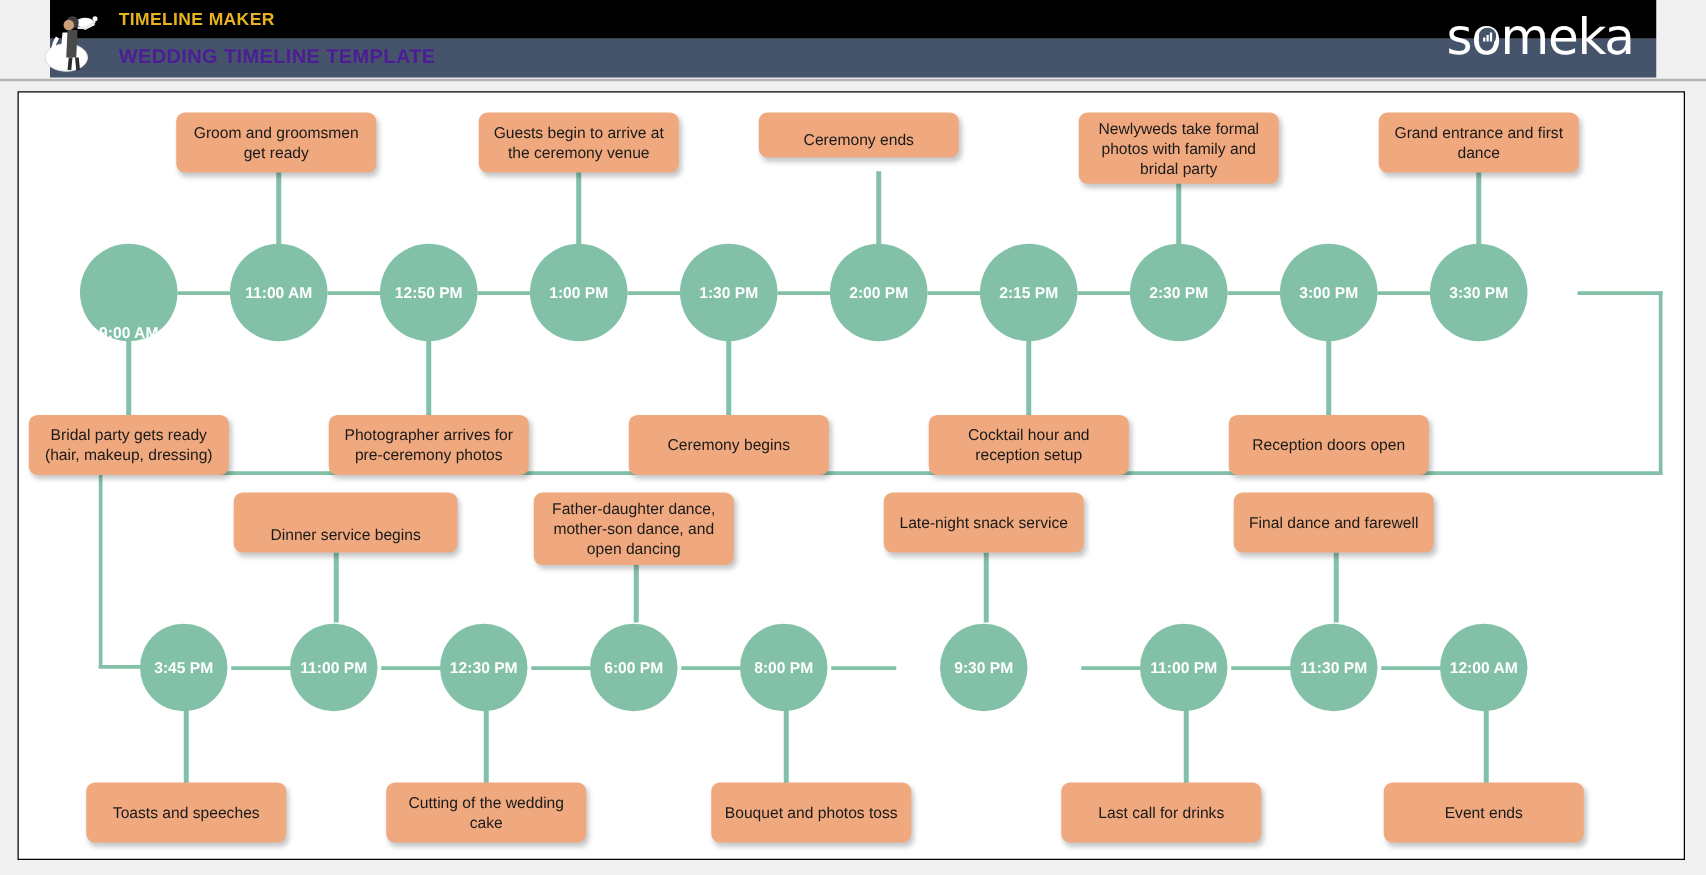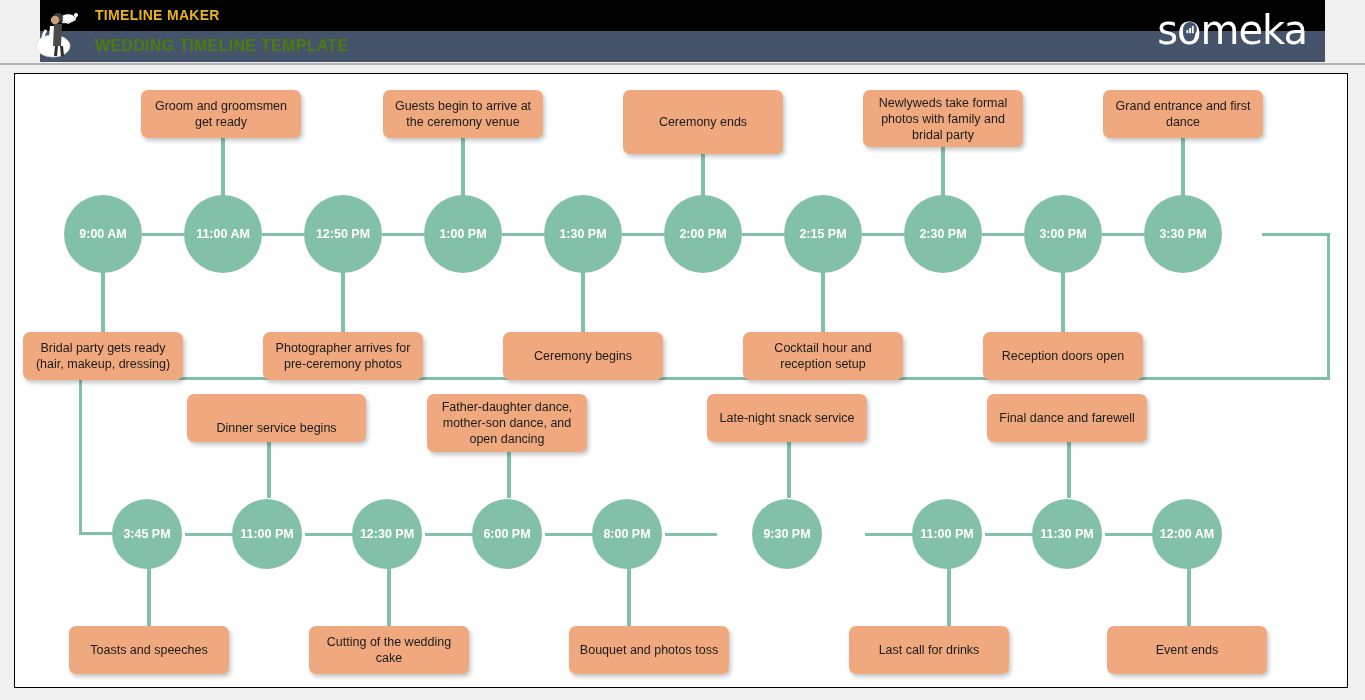--- a/index.html
+++ b/index.html
@@ -38,21 +38,21 @@
     font-weight: bold;
     color: #e8b31f;
     letter-spacing: .3px;
     z-index: 5;
   }
   .brand-title {
     position: absolute;
     left: 55px; top: 37px;
     font-size: 16px;
     font-weight: bold;
-    color: #4d7c0f;
+    color: #4c1d95;
     letter-spacing: .3px;
     z-index: 5;
   }
   .logo-couple {
     position: absolute;
     left: -12px; top: 2px;
     width: 62px; height: 58px;
     z-index: 6;
   }
   .someka {
@@ -217,21 +217,21 @@
   <div class="conn-v" style="left:132px; top:493px; width:4px; height:60px;"></div>
   <div class="conn-v" style="left:252px; top:368px; width:4px; height:56px;"></div>
   <div class="conn-v" style="left:372px; top:493px; width:4px; height:60px;"></div>
   <div class="conn-v" style="left:492px; top:378px; width:4px; height:46px;"></div>
   <div class="conn-v" style="left:612px; top:493px; width:4px; height:60px;"></div>
   <div class="conn-v" style="left:772px; top:368px; width:4px; height:56px;"></div>
   <div class="conn-v" style="left:932px; top:493px; width:4px; height:60px;"></div>
   <div class="conn-v" style="left:1052px;top:368px; width:4px; height:56px;"></div>
   <div class="conn-v" style="left:1172px;top:493px; width:4px; height:60px;"></div>
 
-  <div class="node" style="left:49px;   top:121px; width:78px; height:78px;">
+  <div class="node" style="left:49px;   top:121px; width:78px; height:78px;align-items:flex-end;">
       <span>9:00 AM</span>
     </div>
   <div class="node" style="left:169px;  top:121px; width:78px; height:78px;">
       <span>11:00 AM</span>
     </div>
   <div class="node" style="left:289px;  top:121px; width:78px; height:78px;">
       <span>12:50 PM</span>
     </div>
   <div class="node" style="left:409px;  top:121px; width:78px; height:78px;">
       <span>1:00 PM</span>
@@ -263,21 +263,21 @@
     </div>
   <div class="label" style="left:248px;  top:258px; width:160px; height:48px;">
       <span>Photographer arrives for pre-ceremony photos</span>
     </div>
   <div class="label" style="left:368px;  top:16px;  width:160px; height:48px;">
       <span>Guests begin to arrive at the ceremony venue</span>
     </div>
   <div class="label" style="left:488px;  top:258px; width:160px; height:48px;">
       <span>Ceremony begins</span>
     </div>
-  <div class="label" style="left:608px;  top:16px;  width:160px; height:64px;">
+  <div class="label" style="left:592px;  top:16px;  width:160px; height:36px;align-items:flex-end;">
       <span>Ceremony ends</span>
     </div>
   <div class="label" style="left:728px;  top:258px; width:160px; height:48px;">
       <span>Cocktail hour and reception setup</span>
     </div>
   <div class="label" style="left:848px;  top:16px;  width:160px; height:57px;">
       <span>Newlyweds take formal photos with family and bridal party</span>
     </div>
   <div class="label" style="left:968px;  top:258px; width:160px; height:48px;">
       <span>Reception doors open</span>

